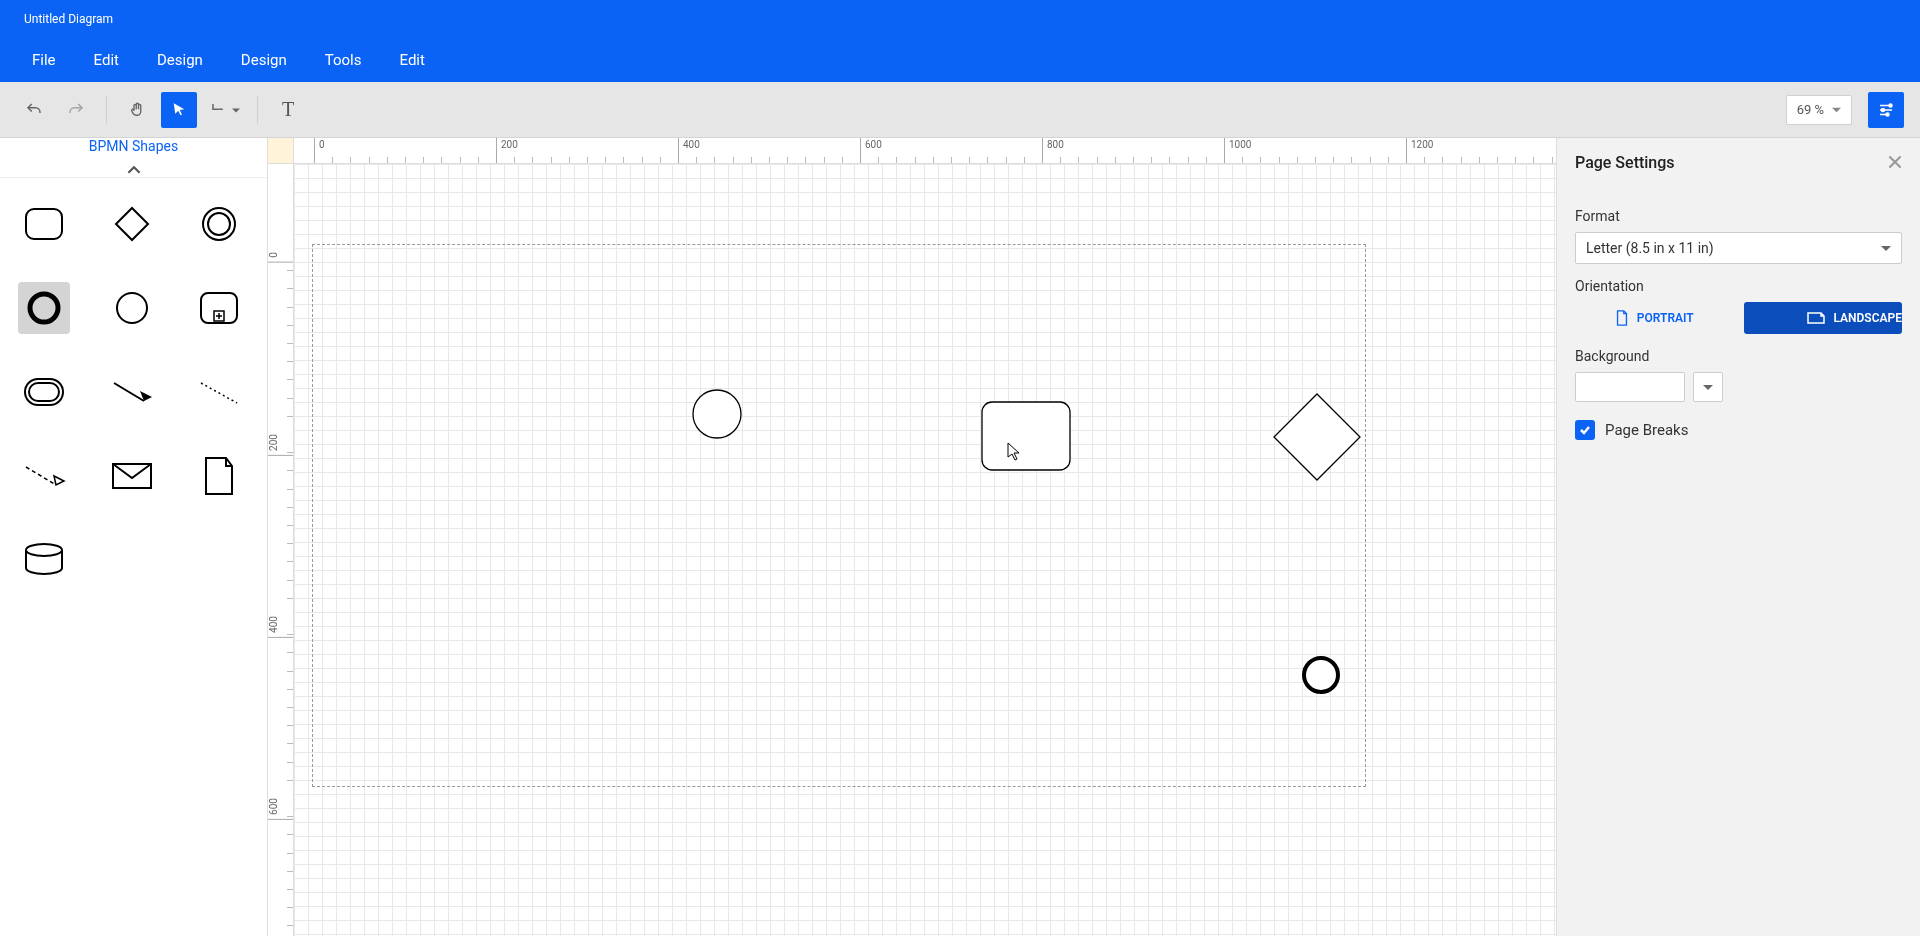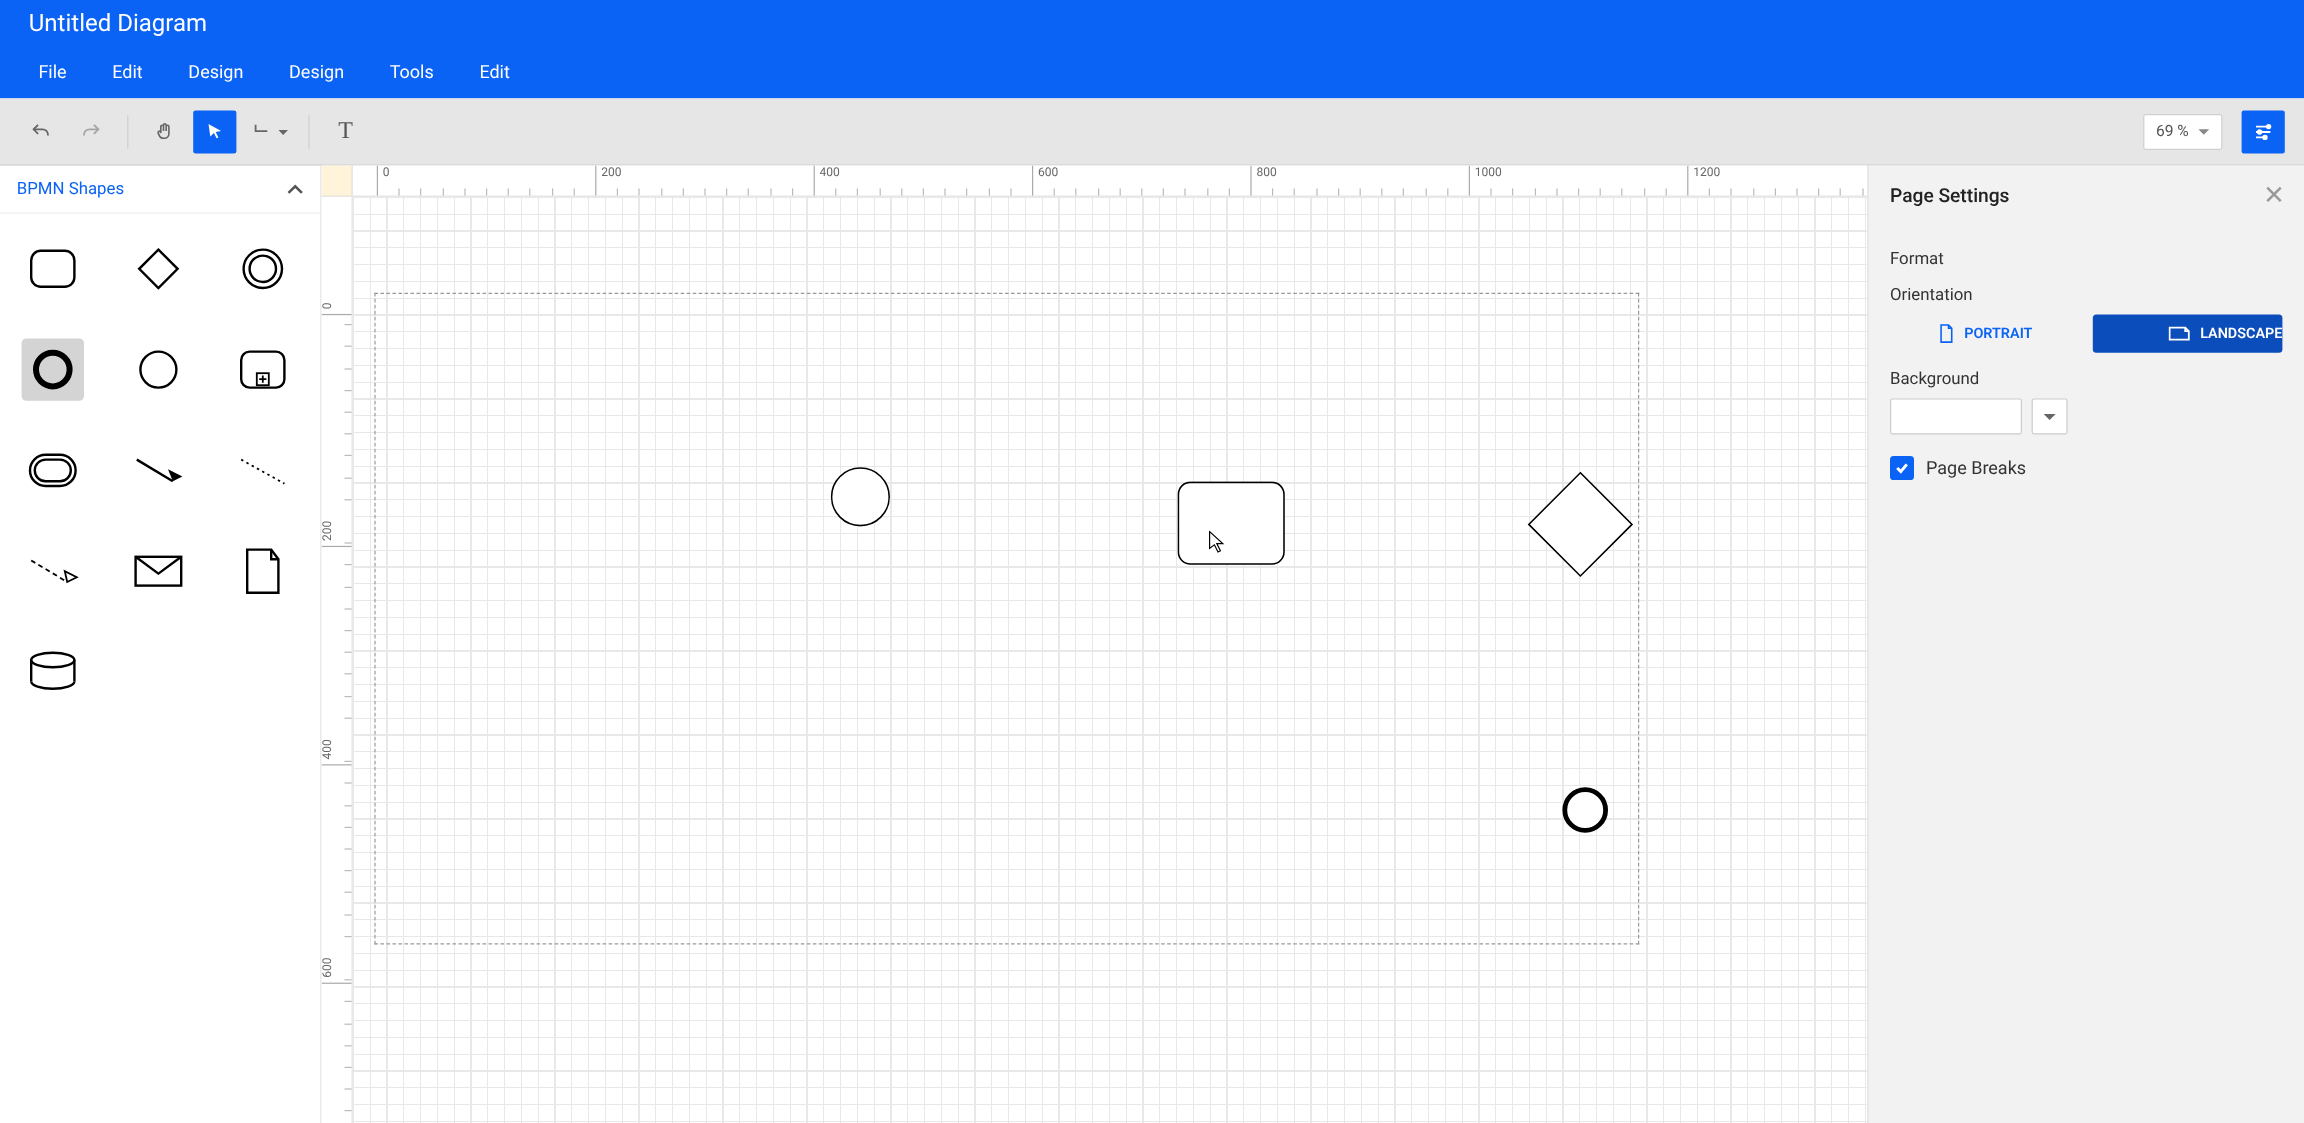--- a/index.html
+++ b/index.html
@@ -19,21 +19,21 @@
   color: #fff;
   height: 82px;
   display: flex;
   flex-direction: column;
 }
 .title-bar {
   height: 38px;
   display: flex;
   align-items: center;
   padding: 0 24px;
-  font-size: 20px;
+  font-size: 12px;
 }
 .menubar {
   height: 44px;
   display: flex;
   align-items: center;
   padding: 0 18px;
   gap: 10px;
 }
 .menubar .menu-item { padding: 6px 14px; font-size: 15px; cursor: pointer; }
 
@@ -91,20 +91,21 @@
 .section-header {
   height: 40px;
   border-bottom: 1px solid #eee;
   display: flex;
   align-items: center;
   justify-content: space-between;
   padding: 0 14px;
   color: #0b63f6;
   font-size: 14px;
   cursor: pointer;
+  flex-direction: column;
 }
 .shape-grid {
   padding: 20px 18px;
   display: grid;
   grid-template-columns: repeat(3, 1fr);
   gap: 32px 32px;
 }
 .pal {
   width: 52px;
   height: 52px;
@@ -521,20 +522,26 @@
 
   <div class="props-panel">
     <div class="props-header">
       <span>Page Settings</span>
       <svg width="14" height="14" viewBox="0 0 10 10" stroke="#999" stroke-width="1.5">
           <path d="M1 1l8 8M9 1l-8 8"></path>
         </svg>
     </div>
     <div class="props-body">
       <div class="field-label">Format</div>
+      <div class="select-box">
+        <span>Letter (8.5 in x 11 in)</span>
+        <svg width="10" height="10" viewBox="0 0 10 10" fill="#666">
+            <path d="M0 3l5 5 5-5z"></path>
+          </svg>
+      </div>
       <div class="field-label">Orientation</div>
       <div class="orientation-row">
         <div class="orient-btn portrait">
           <svg width="14" height="16" viewBox="0 0 14 18" fill="none" stroke="#0b63f6" stroke-width="1.5">
               <path d="M2 1h7l3 3v13H2z"></path>
               <path d="M9 1v3h3"></path>
             </svg>
           <span>PORTRAIT</span>
         </div>
         <div class="orient-btn landscape">

